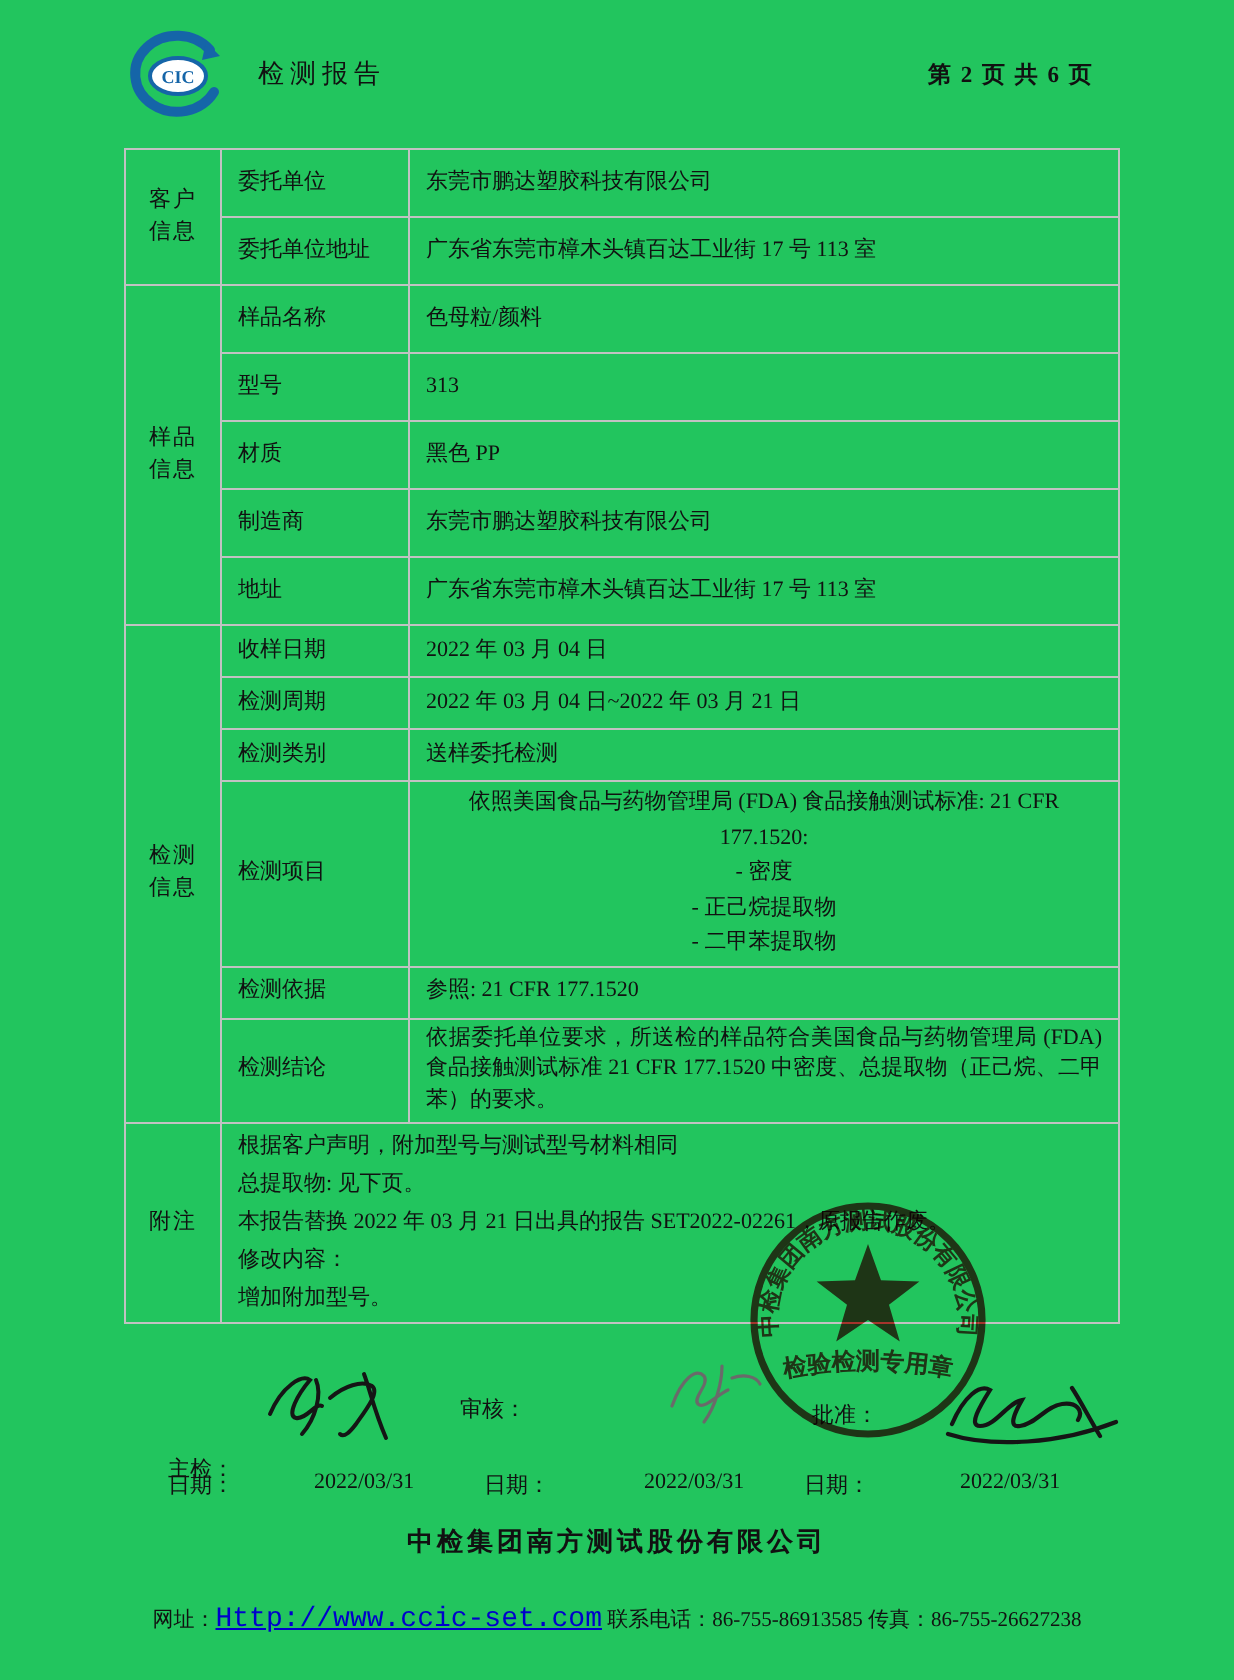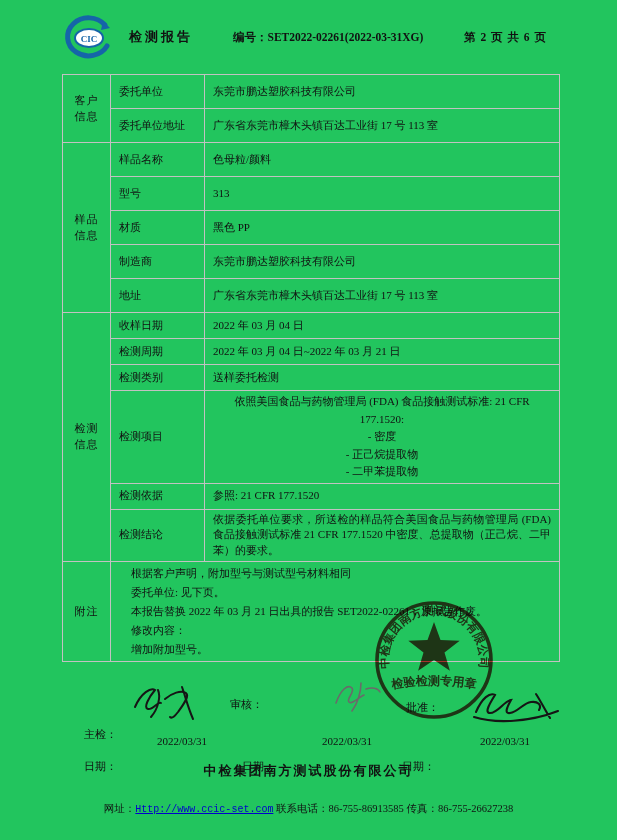--- a/index.html
+++ b/index.html
@@ -1,60 +1,59 @@
 <!DOCTYPE html>
 <html><head>
 <meta charset="utf-8">
 <style>
   html,body{margin:0;padding:0;background:#ffffff;}
   .page{position:relative;width:617px;height:840px;background:#22c55e;overflow:hidden;
         font-family:"Liberation Serif","DejaVu Serif",serif;color:#111;}
   .abs{position:absolute;}
   
-  .doc-title{left:129px;top:28px;font-size:13px;font-weight:bold;letter-spacing:3px;}
+  .doc-title{left:129px;top:28px;font-size:13px;font-weight:normal;letter-spacing:3px;}
   .report-no{left:233px;top:30px;font-size:11.5px;font-weight:bold;}
   .page-info{left:464px;top:30px;font-size:11.5px;font-weight:bold;letter-spacing:1px;}
   
   table.report{position:absolute;left:62px;top:74px;width:497px;border-collapse:collapse;table-layout:fixed;}
   table.report td{border:1px solid #c2c2c2;font-size:11px;vertical-align:middle;
                   padding:2px 8px;line-height:1.45;}
   td.sec{text-align:center;padding:2px 6px;line-height:2.0;letter-spacing:1px;margin-top:40px;}
   td.lbl{padding-left:9px;}
   td.val{padding-left:11px;}
   tr.h34{height:34px;} tr.h26{height:26px;} tr.h88{height:88px;} tr.h46{height:46px;} tr.h96{height:96px;}
   .cell-lines div{line-height:17.5px;text-align:center;}
   .just{text-align:justify;line-height:15px;margin-left:44px;}
-  .note-lines div{line-height:19px;margin-left:12px;}
+  .note-lines div{line-height:19px;}
   
   .sig-label{font-size:11px;}
-  .date-label{font-size:11px;margin-top:24px;}
+  .date-label{font-size:11px;}
   .date-val{font-size:11px;margin-left:16px;}
   
   .stamp{mix-blend-mode:multiply;opacity:.92;}
   
   .foot{left:0;width:617px;text-align:center;}
   .company{top:762px;font-size:13px;font-weight:bold;letter-spacing:2px;}
   .addr{top:786px;font-size:10.5px;}
   .web{top:802px;font-size:10.5px;}
-  .url{color:#0000cc;text-decoration:underline;font-family:"Liberation Mono","DejaVu Sans Mono",monospace;font-size:10px;margin-top:32px;}
+  .url{color:#0000cc;text-decoration:underline;font-family:"Liberation Mono","DejaVu Sans Mono",monospace;font-size:14px;margin-top:32px;}
   .sp{display:inline-block;width:14px;}
 </style>
 </head>
 <body>
 
 <div class="page">
 
   <svg class="abs" style="left:62px;top:13px" width="54" height="50" viewBox="0 0 54 50">
     <path d="M43 12 A 21 19 0 1 0 45 33" fill="none" stroke="#1565a8" stroke-width="5" stroke-linecap="round"></path>
     <path d="M41 8 L48 15 L39 17 Z" fill="#1565a8"></path>
     <ellipse cx="27" cy="25" rx="14" ry="9" fill="#fff" stroke="#1565a8" stroke-width="2"></ellipse>
     <text x="27" y="28.5" text-anchor="middle" font-size="9" font-weight="bold" font-family="Liberation Serif, serif" fill="#1565a8">CIC</text>
   </svg>
   <div class="abs doc-title">检测报告</div>
-  <div class="abs report-no"><span>编号：</span><span>SET2022-02261(2022-03-31XG)</span></div>
   <div class="abs page-info">第 2 页 共 6 页</div>
 
   <table class="report">
     <colgroup>
         <col style="width:48px">
         <col style="width:94px">
         <col style="width:355px">
       </colgroup>
     <tbody>
       <tr class="h34">
@@ -118,21 +117,21 @@
       </tr>
       <tr class="h46">
         <td class="lbl">检测结论</td>
         <td class="val just">依据委托单位要求，所送检的样品符合美国食品与药物管理局 (FDA) 食品接触测试标准 21 CFR 177.1520 中密度、总提取物（正己烷、二甲苯）的要求。</td>
       </tr>
 
       <tr class="h96">
         <td class="sec"><span>附注</span></td>
         <td class="val note-lines" colspan="2">
           <div>根据客户声明，附加型号与测试型号材料相同</div>
-          <div>委托单位: 见下页。</div>
+          <div>总提取物: 见下页。</div>
           <div>本报告替换 2022 年 03 月 21 日出具的报告 SET2022-02261，原报告作废。</div>
           <div>修改内容：</div>
           <div>增加附加型号。</div>
         </td>
       </tr>
     </tbody>
   </table>
 
   <div class="abs sig-label" style="left:84px;top:727px">主检：</div>
   <div class="abs sig-label" style="left:230px;top:697px">审核：</div>

